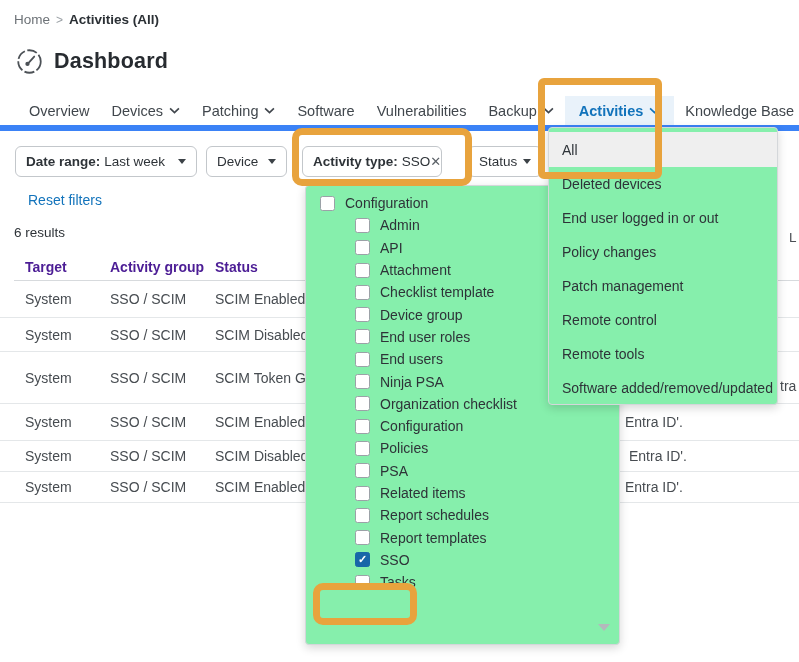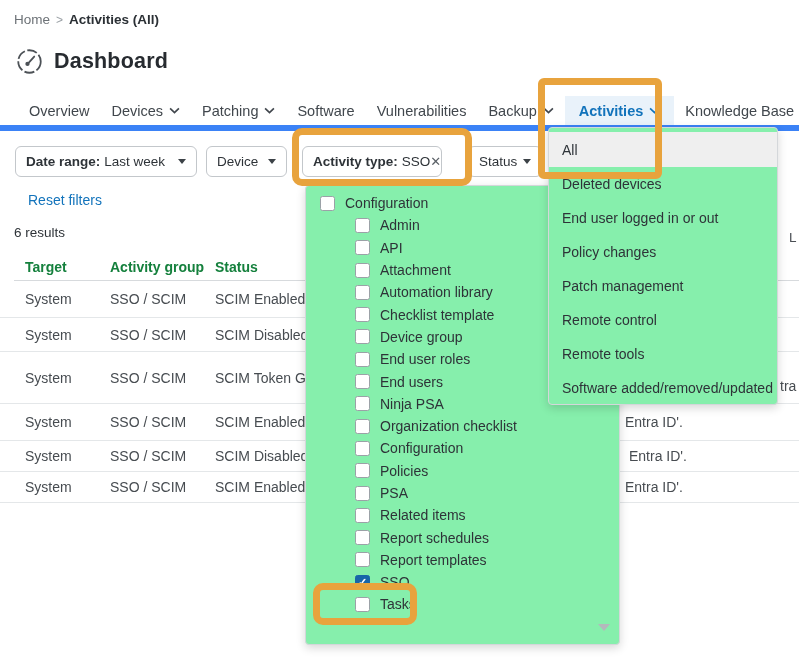--- a/index.html
+++ b/index.html
@@ -32,21 +32,21 @@
   .pill-device { left:206px; width:81px; }
   .pill-activity { left:302px; width:140px; }
   .pill-status { left:468px; width:74px; }
   .pill-x { margin-left:auto; color:#5a6066; font-size:13px; line-height:1; cursor:pointer; }
 
   .reset-link { position:absolute; left:28px; top:192px; font-size:14px; color:#1273bb; cursor:pointer; }
   .results { position:absolute; left:14px; top:225px; font-size:13.5px; color:#2e3338; }
   .right-frag { position:absolute; left:789px; top:230px; font-size:13.5px; color:#4a4f54; white-space:nowrap; }
 
   
-  .thead-label { position:absolute; top:259px; font-size:14px; font-weight:700; color:#15803d; }
+  .thead-label { position:absolute; top:259px; font-size:14px; font-weight:700; color:#4c1d95; }
   .th-target { left:25px; } .th-group { left:110px; } .th-status { left:215px; }
   .thead-line { position:absolute; left:14px; top:280px; width:785px; height:1px; background:#d7dadd; }
   .trow { position:absolute; left:0; width:799px; border-bottom:1px solid #e4e7e9; z-index:1; cursor:pointer; }
   .r1 { top:281px; height:37px; } .r2 { top:318px; height:34px; }
   .r3 { top:352px; height:52px; } .r4 { top:404px; height:37px; }
   .r5 { top:441px; height:31px; } .r6 { top:472px; height:31px; }
   .cell { position:absolute; top:50%; transform:translateY(-50%); font-size:14px; color:#474c51; white-space:nowrap; }
   .c-target { left:25px; } .c-group { left:110px; } .c-status { left:215px; }
   .c-msg { left:625px; } .r5 .c-msg { left:629px; }
   .c-msg-wrap { position:absolute; left:780px; top:26px; transform:none; }
@@ -204,24 +204,20 @@
     <div class="ddl-row">
         <span class="cb"></span>
         <span>API</span>
       </div>
     <div class="ddl-row">
         <span class="cb"></span>
         <span>Attachment</span>
       </div>
     <div class="ddl-row">
         <span class="cb"></span>
-        <span>Automation library</span>
-      </div>
-    <div class="ddl-row">
-        <span class="cb"></span>
         <span>Checklist template</span>
       </div>
     <div class="ddl-row">
         <span class="cb"></span>
         <span>Device group</span>
       </div>
     <div class="ddl-row">
         <span class="cb"></span>
         <span>End user roles</span>
       </div>

